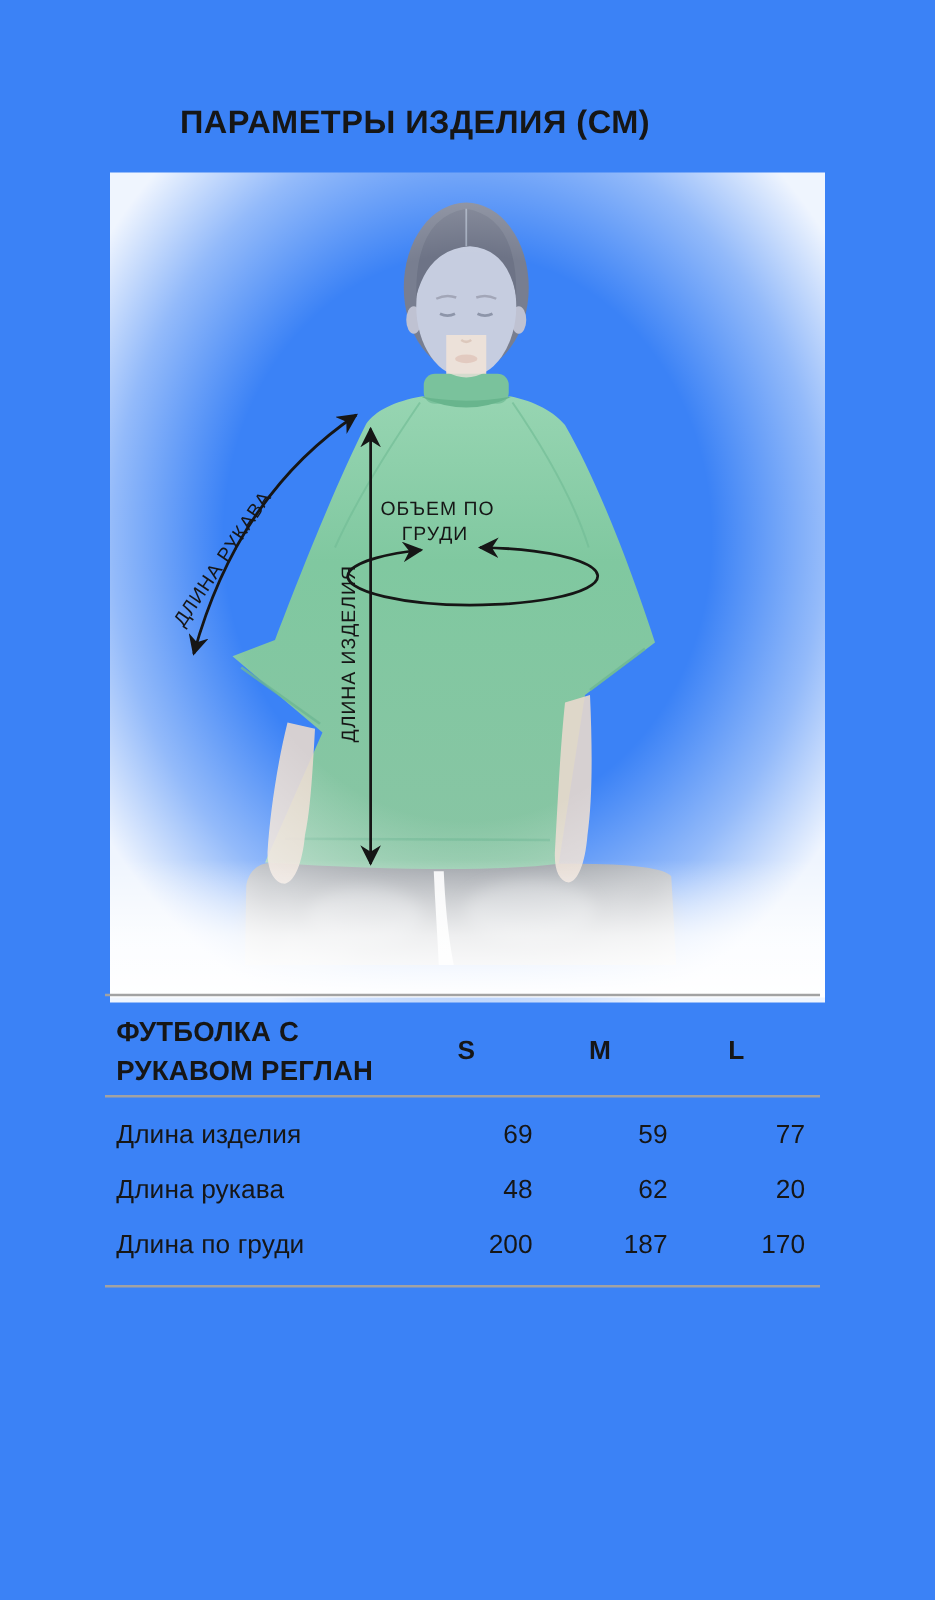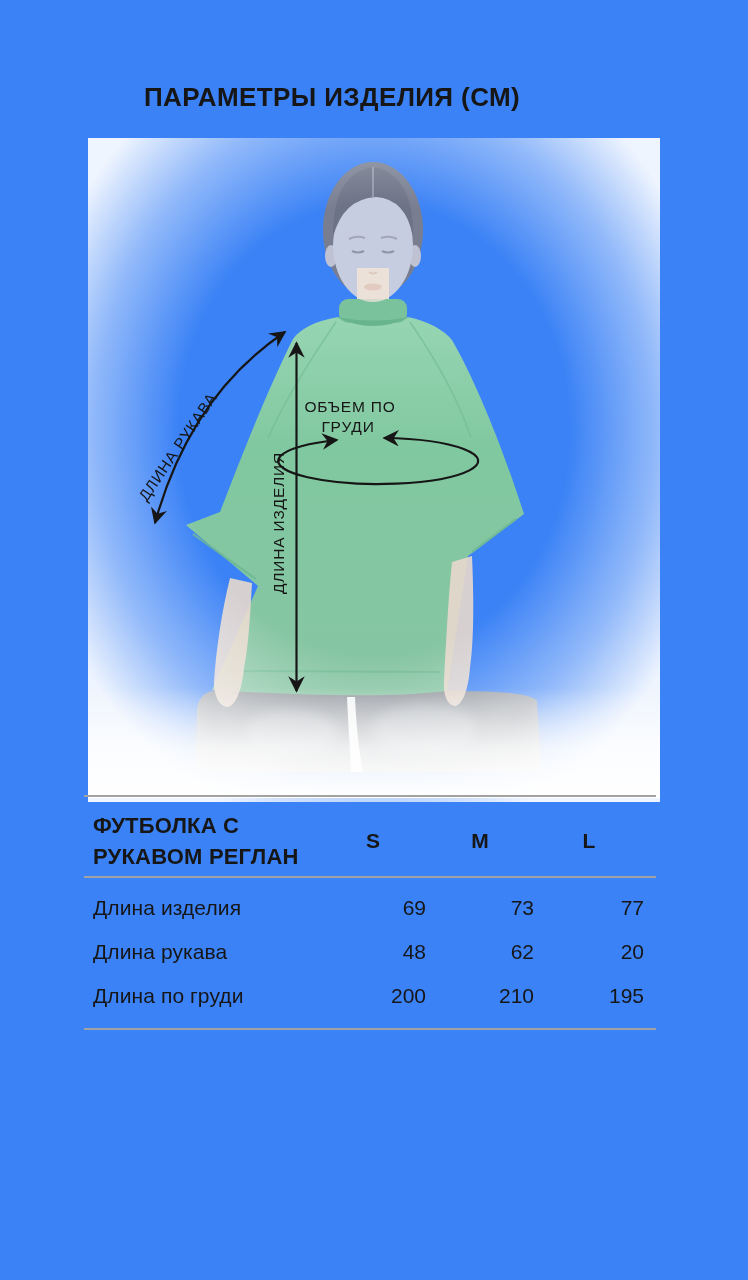--- a/index.html
+++ b/index.html
@@ -166,31 +166,31 @@
     <div class="thead">
       <div class="product-name">ФУТБОЛКА С РУКАВОМ РЕГЛАН</div>
       <div class="col-size">S</div>
       <div class="col-size">M</div>
       <div class="col-size">L</div>
     </div>
     <div class="tbody">
       <div class="trow">
         <div class="row-label">Длина изделия</div>
         <div class="cell-value">69</div>
-        <div class="cell-value">73</div>
+        <div class="cell-value">59</div>
         <div class="cell-value">77</div>
       </div>
       <div class="trow">
         <div class="row-label">Длина рукава</div>
         <div class="cell-value">48</div>
         <div class="cell-value">62</div>
         <div class="cell-value">20</div>
       </div>
       <div class="trow">
         <div class="row-label">Длина по груди</div>
         <div class="cell-value">200</div>
-        <div class="cell-value">210</div>
-        <div class="cell-value">195</div>
+        <div class="cell-value">187</div>
+        <div class="cell-value">170</div>
       </div>
     </div>
   </div>
 
 </div>
 
 </body></html>

